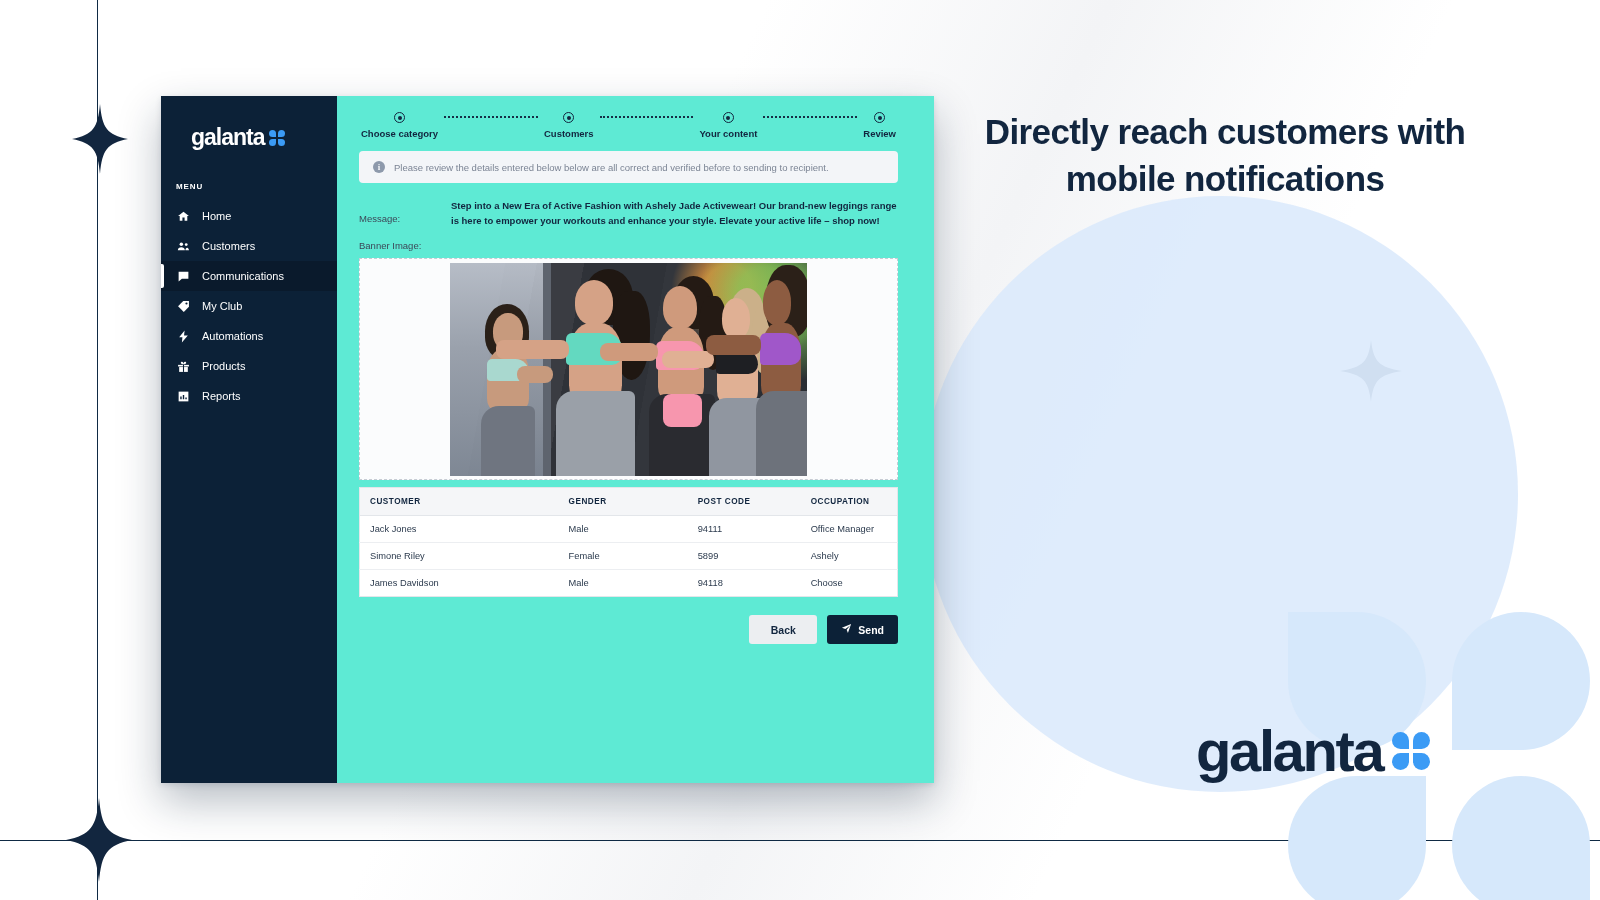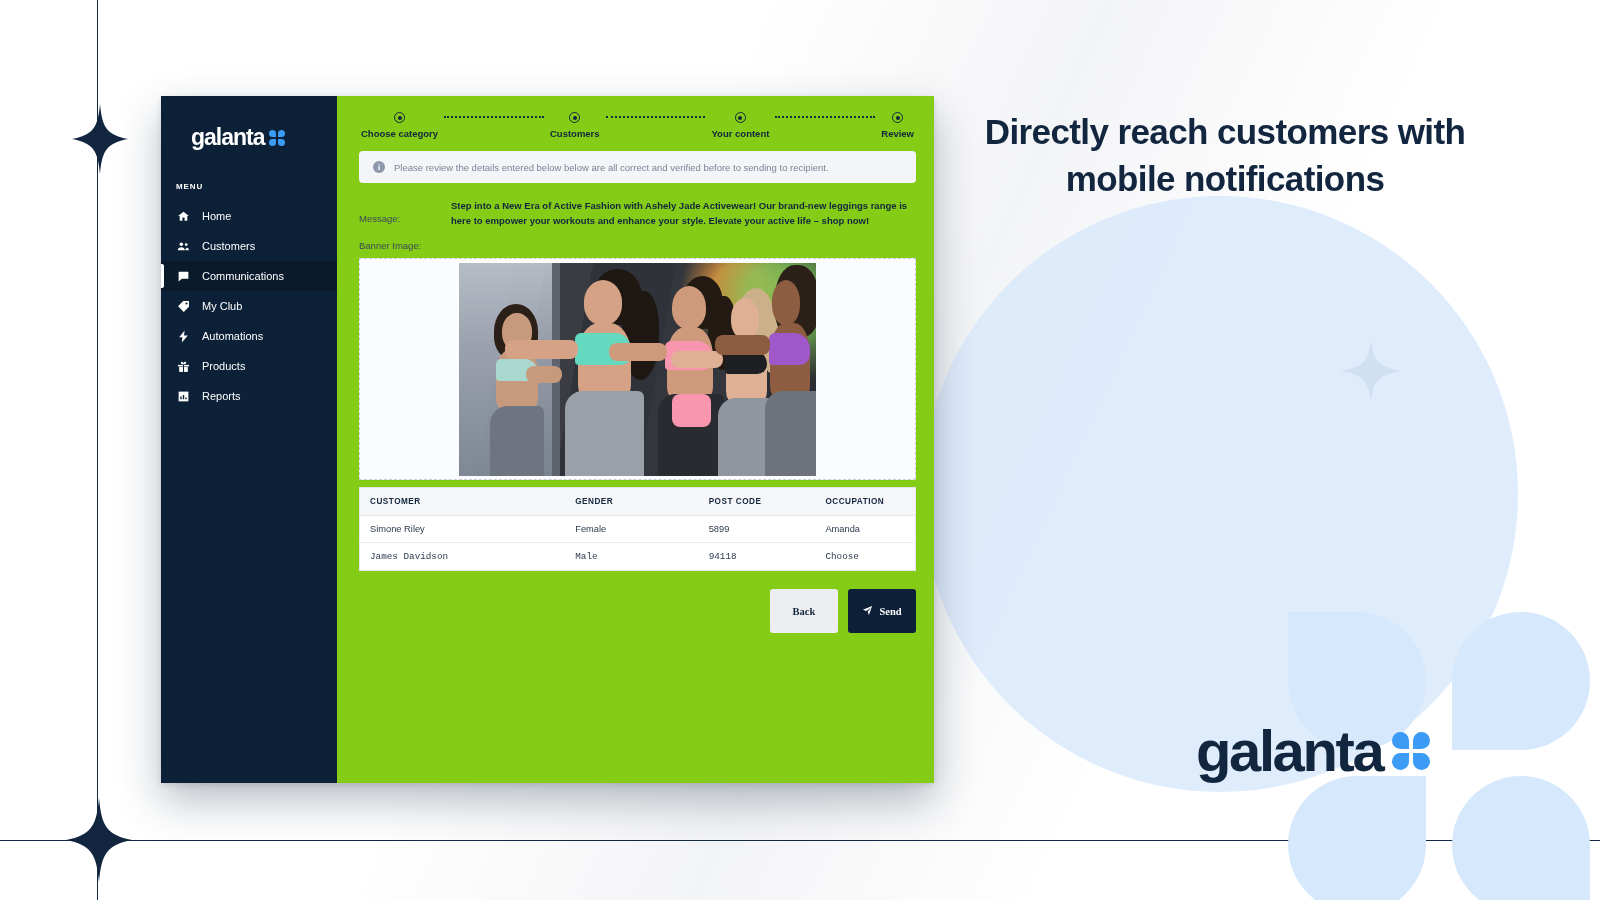--- a/index.html
+++ b/index.html
@@ -149,22 +149,22 @@
     content:""; position:absolute; left:0; top:3px; bottom:3px; width:3px;
     background:#ffffff; border-radius: 0 2px 2px 0;
   }
   .sb-item .ico { width: 14px; height: 14px; display:flex; align-items:center; justify-content:center; flex:0 0 14px; }
   .sb-item .ico svg { width: 13px; height: 13px; fill: #ffffff; }
   .sb-item .lbl { line-height: 1; }
 
   
   .main {
     flex: 1 1 auto;
-    background: #84cc16;
-    padding: 16px 18px 0 22px;
+    background: #5eead4;
+    padding: 16px 36px 0 22px;
     position: relative;
     overflow: hidden;
   }
 
   
   .stepper {
     display: flex; align-items: flex-start; justify-content: space-between;
     padding: 0 2px;
   }
   .step { display:flex; flex-direction: column; align-items: center; flex: 0 0 auto; cursor: pointer; }
@@ -274,37 +274,37 @@
     color: #12263f;
     padding: 9px 10px;
     border-bottom: 1px solid #e3e6ea;
   }
   table.clist tbody td {
     font-size: 9.3px;
     color: #2b3a4d;
     padding: 8px 10px;
     border-bottom: 1px solid #eceef1;
   }
-  table.clist tbody tr:last-child td { border-bottom: none; font-family: Liberation Mono, monospace; }
+  table.clist tbody tr:last-child td { border-bottom: none; }
   table.clist th:nth-child(1), table.clist td:nth-child(1) { width: 37%; }
   table.clist th:nth-child(2), table.clist td:nth-child(2) { width: 24%; }
   table.clist th:nth-child(3), table.clist td:nth-child(3) { width: 21%; }
 
   
   .actions {
     display: flex; justify-content: flex-end; gap: 10px;
     margin-top: 18px;
   }
   .btn {
-    height: 44px; min-width: 68px;
+    height: 29px; min-width: 68px;
     border-radius: 3px;
     font-size: 10.5px; font-weight: bold;
     display: inline-flex; align-items: center; justify-content: center; gap: 6px;
     cursor: pointer; border: none;
-    font-family: Liberation Serif, serif;
+    font-family: Liberation Sans, sans-serif;
   }
   .btn.back { background: #eceef1; color: #12263f; }
   .btn.send { background: #0c2137; color: #ffffff; padding: 0 14px; }
   .btn.send svg { width: 11px; height: 11px; fill: #ffffff; }
 </style>
 </head>
 <body>
 
 <div class="page">
   <div class="bg-wash"></div>
@@ -543,24 +543,30 @@
         <thead>
           <tr>
             <th>CUSTOMER</th>
             <th>GENDER</th>
             <th>POST CODE</th>
             <th>OCCUPATION</th>
           </tr>
         </thead>
         <tbody>
           <tr>
+            <td>Jack Jones</td>
+            <td>Male</td>
+            <td>94111</td>
+            <td>Office Manager</td>
+          </tr>
+          <tr>
             <td>Simone Riley</td>
             <td>Female</td>
             <td>5899</td>
-            <td>Amanda</td>
+            <td>Ashely</td>
           </tr>
           <tr>
             <td>James Davidson</td>
             <td>Male</td>
             <td>94118</td>
             <td>Choose</td>
           </tr>
         </tbody>
       </table>
 

